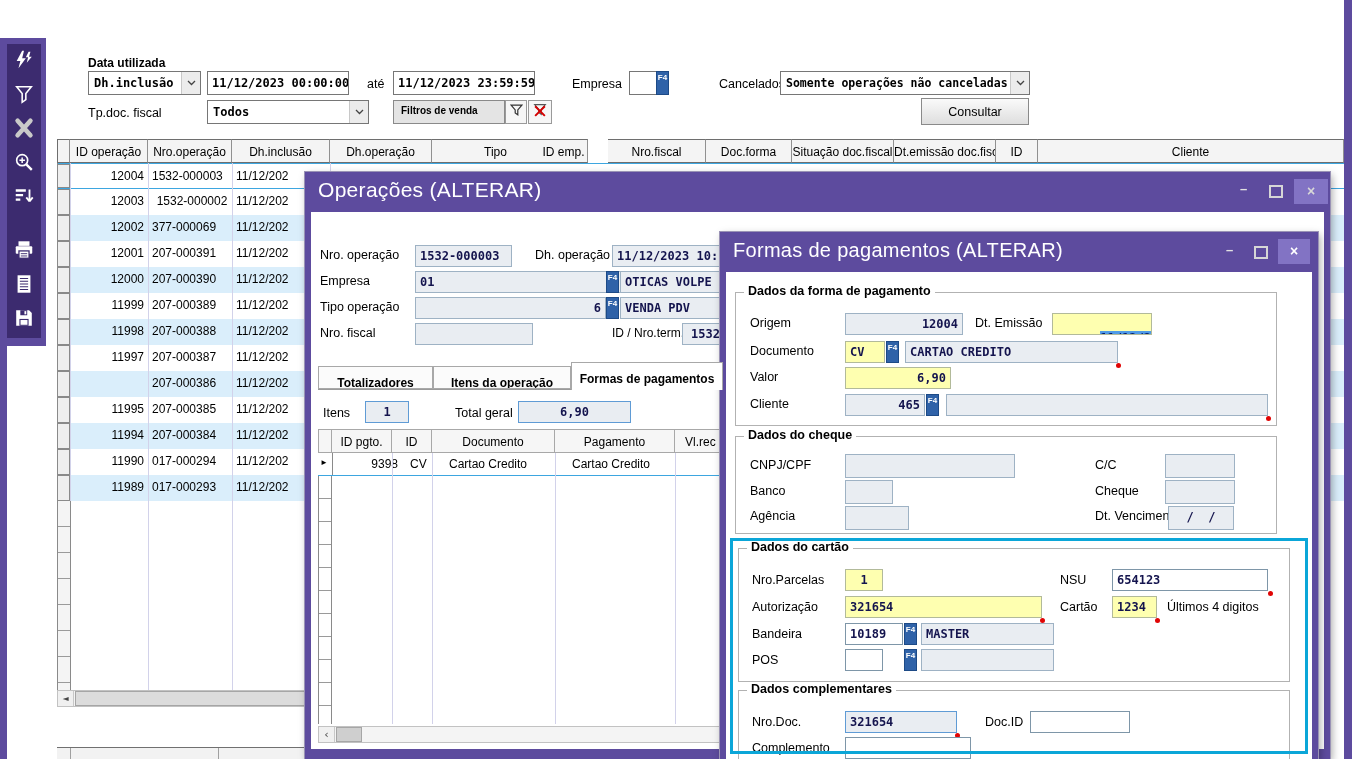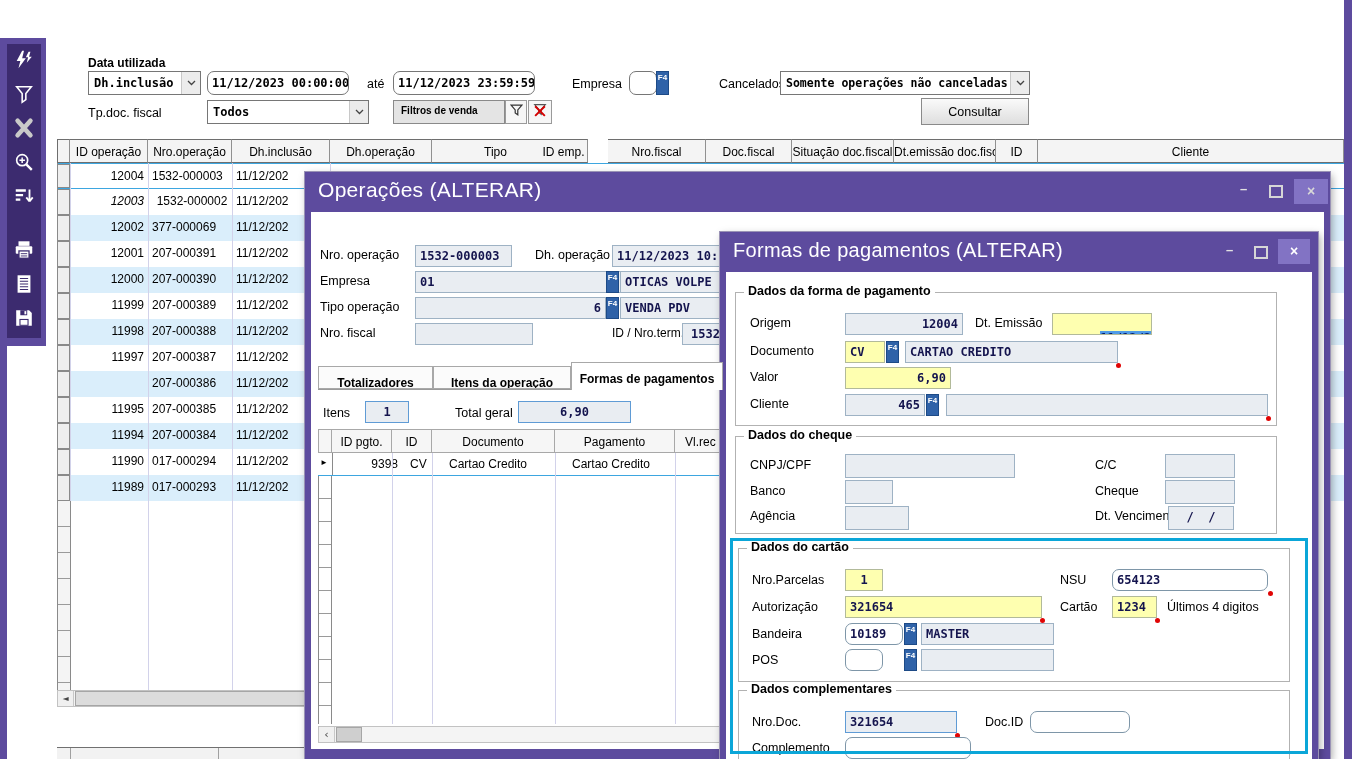--- a/index.html
+++ b/index.html
@@ -5,21 +5,21 @@
   html,body{margin:0;padding:0;background:#fff;}
   #screen{position:relative;width:1352px;height:759px;overflow:hidden;background:#fff;
           font-family:"Liberation Sans",sans-serif;}
   .abs{position:absolute;}
   .lbl{position:absolute;font:12.5px "Liberation Sans",sans-serif;color:#000;white-space:nowrap;}
   .b{font-weight:bold;}
   .fld{position:absolute;box-sizing:border-box;height:22px;border:1px solid #9eb2c4;background:#e9edf2;
        font:bold 12px "DejaVu Sans Mono",monospace;color:#14144e;padding:3px 4px 0 4px;
        white-space:pre;overflow:hidden;}
   .fld.y{background:#feffb0;border-color:#b2ba9a;}
-  .fld.w{background:#fff;border-color:#7e96a8;border-radius:7px;}
+  .fld.w{background:#fff;border-color:#7e96a8;}
   .fld.r{text-align:right;}
   .fld.c{text-align:center;}
   .f4{position:absolute;box-sizing:border-box;width:13px;height:22px;background:#2f62a8;
       border:1px solid #1d4a86;color:#fff;font:bold 8px "Liberation Sans",sans-serif;
       line-height:8px;text-align:center;padding-top:2px;word-break:break-all;cursor:pointer;}
   .rdot{position:absolute;width:5px;height:5px;border-radius:3px;background:#e00505;}
   .grp{position:absolute;border:1px solid #b2b2b2;}
   .grp>.lg{position:absolute;top:-9px;left:8px;background:#fff;padding:0 4px;
            font:bold 12.5px "Liberation Sans",sans-serif;white-space:nowrap;}
   .combo{position:absolute;box-sizing:border-box;height:24px;background:#fff;border:1px solid #767676;}
@@ -189,36 +189,36 @@
   </div>
 
   <div class="ghead" style="left:57px;top:139px;width:13px;border-left:1px solid #6e6e6e;"></div>
   <div class="ghead" style="left:70px;top:139px;width:78px;">ID operação</div>
   <div class="ghead" style="left:148px;top:139px;width:84px;">Nro.operação</div>
   <div class="ghead" style="left:232px;top:139px;width:98px;">Dh.inclusão</div>
   <div class="ghead" style="left:330px;top:139px;width:102px;">Dh.operação</div>
   <div class="ghead" style="left:432px;top:139px;width:128px;">Tipo</div>
   <div class="ghead" style="left:540px;top:139px;width:48px;">ID emp.</div>
   <div class="ghead" style="left:608px;top:139px;width:98px;">Nro.fiscal</div>
-  <div class="ghead" style="left:706px;top:139px;width:86px;">Doc.fiscal</div>
+  <div class="ghead" style="left:706px;top:139px;width:86px;">Doc.forma</div>
   <div class="ghead" style="left:792px;top:139px;width:102px;">Situação doc.fiscal</div>
   <div class="ghead" style="left:894px;top:139px;width:102px;">Dt.emissão doc.fiscal</div>
   <div class="ghead" style="left:996px;top:139px;width:42px;">ID</div>
   <div class="ghead" style="left:1038px;top:139px;width:306px;">Cliente</div>
 
   <div id="grid-rows">
       <div class="grow sel" style="top: 163px;">
         <span class="gut"></span>
         <span class="cell" style="left: 13px; width: 74px; text-align: right;">12004</span>
         <span class="cell" style="left: 95px; width: 80px; text-align: left;">1532-000003</span>
         <span class="cell" style="left: 179px; width: 96px; text-align: left;">11/12/202</span>
       </div>
       <div class="grow" style="top: 189px;">
         <span class="gut"></span>
-        <span class="cell" style="left: 13px; width: 74px; text-align: right; font-style: italic;">12003</span>
+        <span class="cell" style="left: 13px; width: 74px; text-align: right;">12003</span>
         <span class="cell" style="left: 95px; width: 80px; text-align: center;">1532-000002</span>
         <span class="cell" style="left: 179px; width: 96px; text-align: left;">11/12/202</span>
       </div>
       <div class="grow stripe" style="top: 215px;">
         <span class="gut"></span>
         <span class="cell" style="left: 13px; width: 74px; text-align: right;">12002</span>
         <span class="cell" style="left: 95px; width: 80px; text-align: left;">377-000069</span>
         <span class="cell" style="left: 179px; width: 96px; text-align: left;">11/12/202</span>
       </div>
       <div class="grow" style="top: 241px;">

